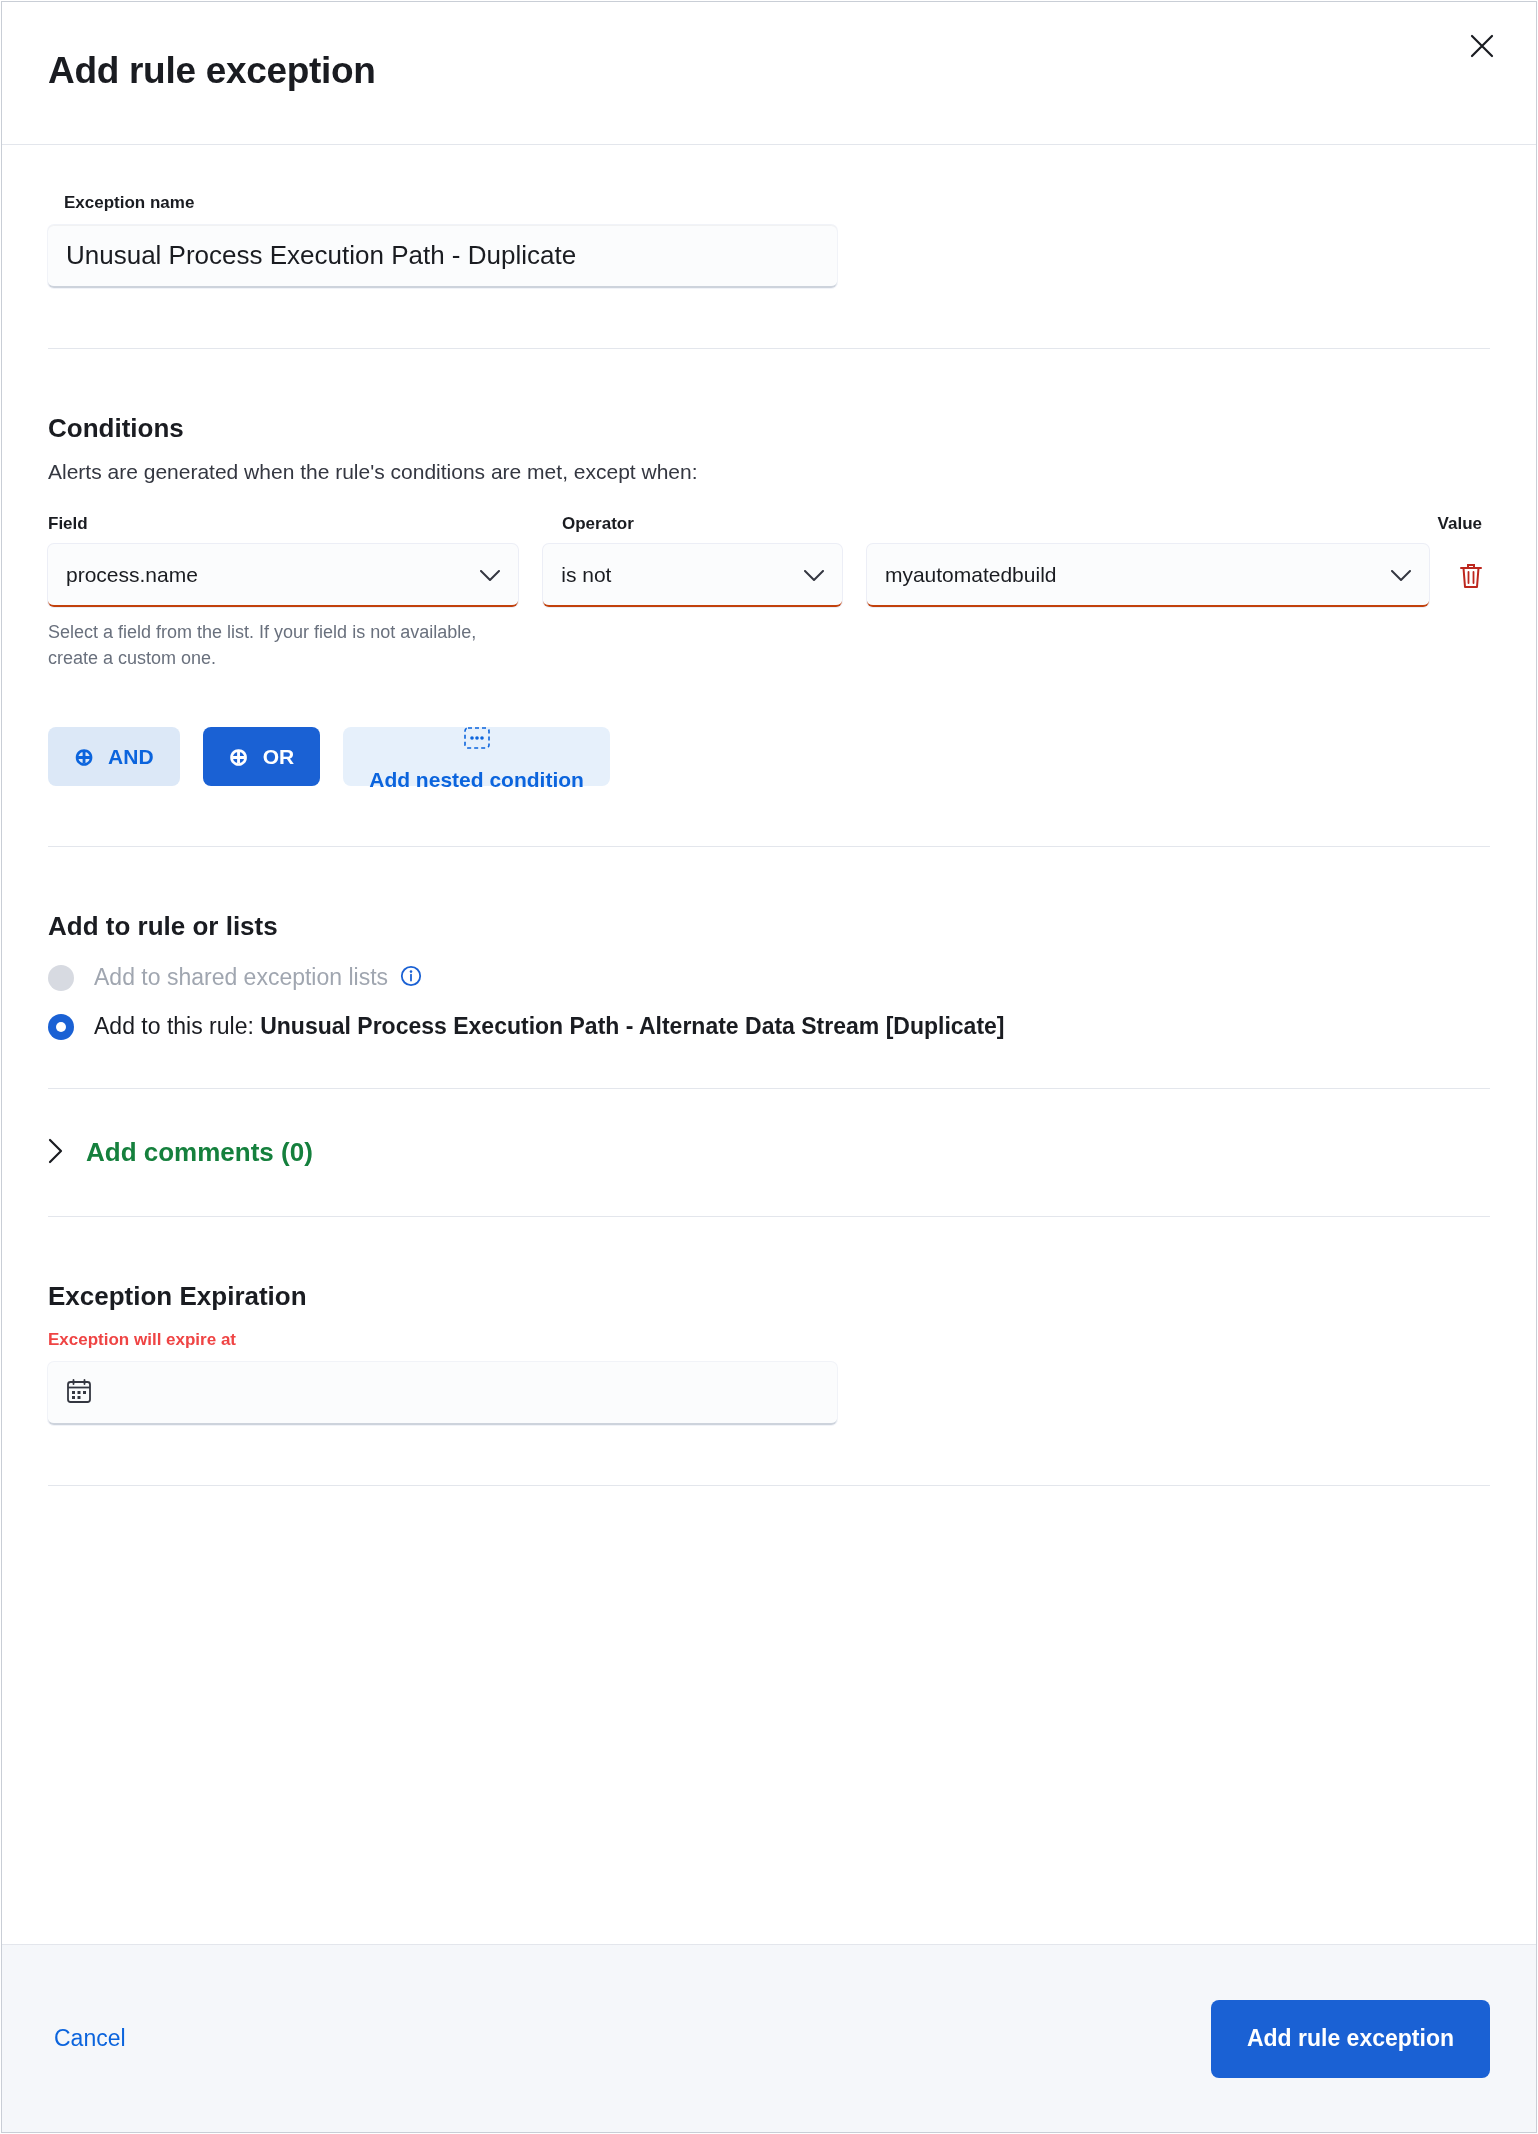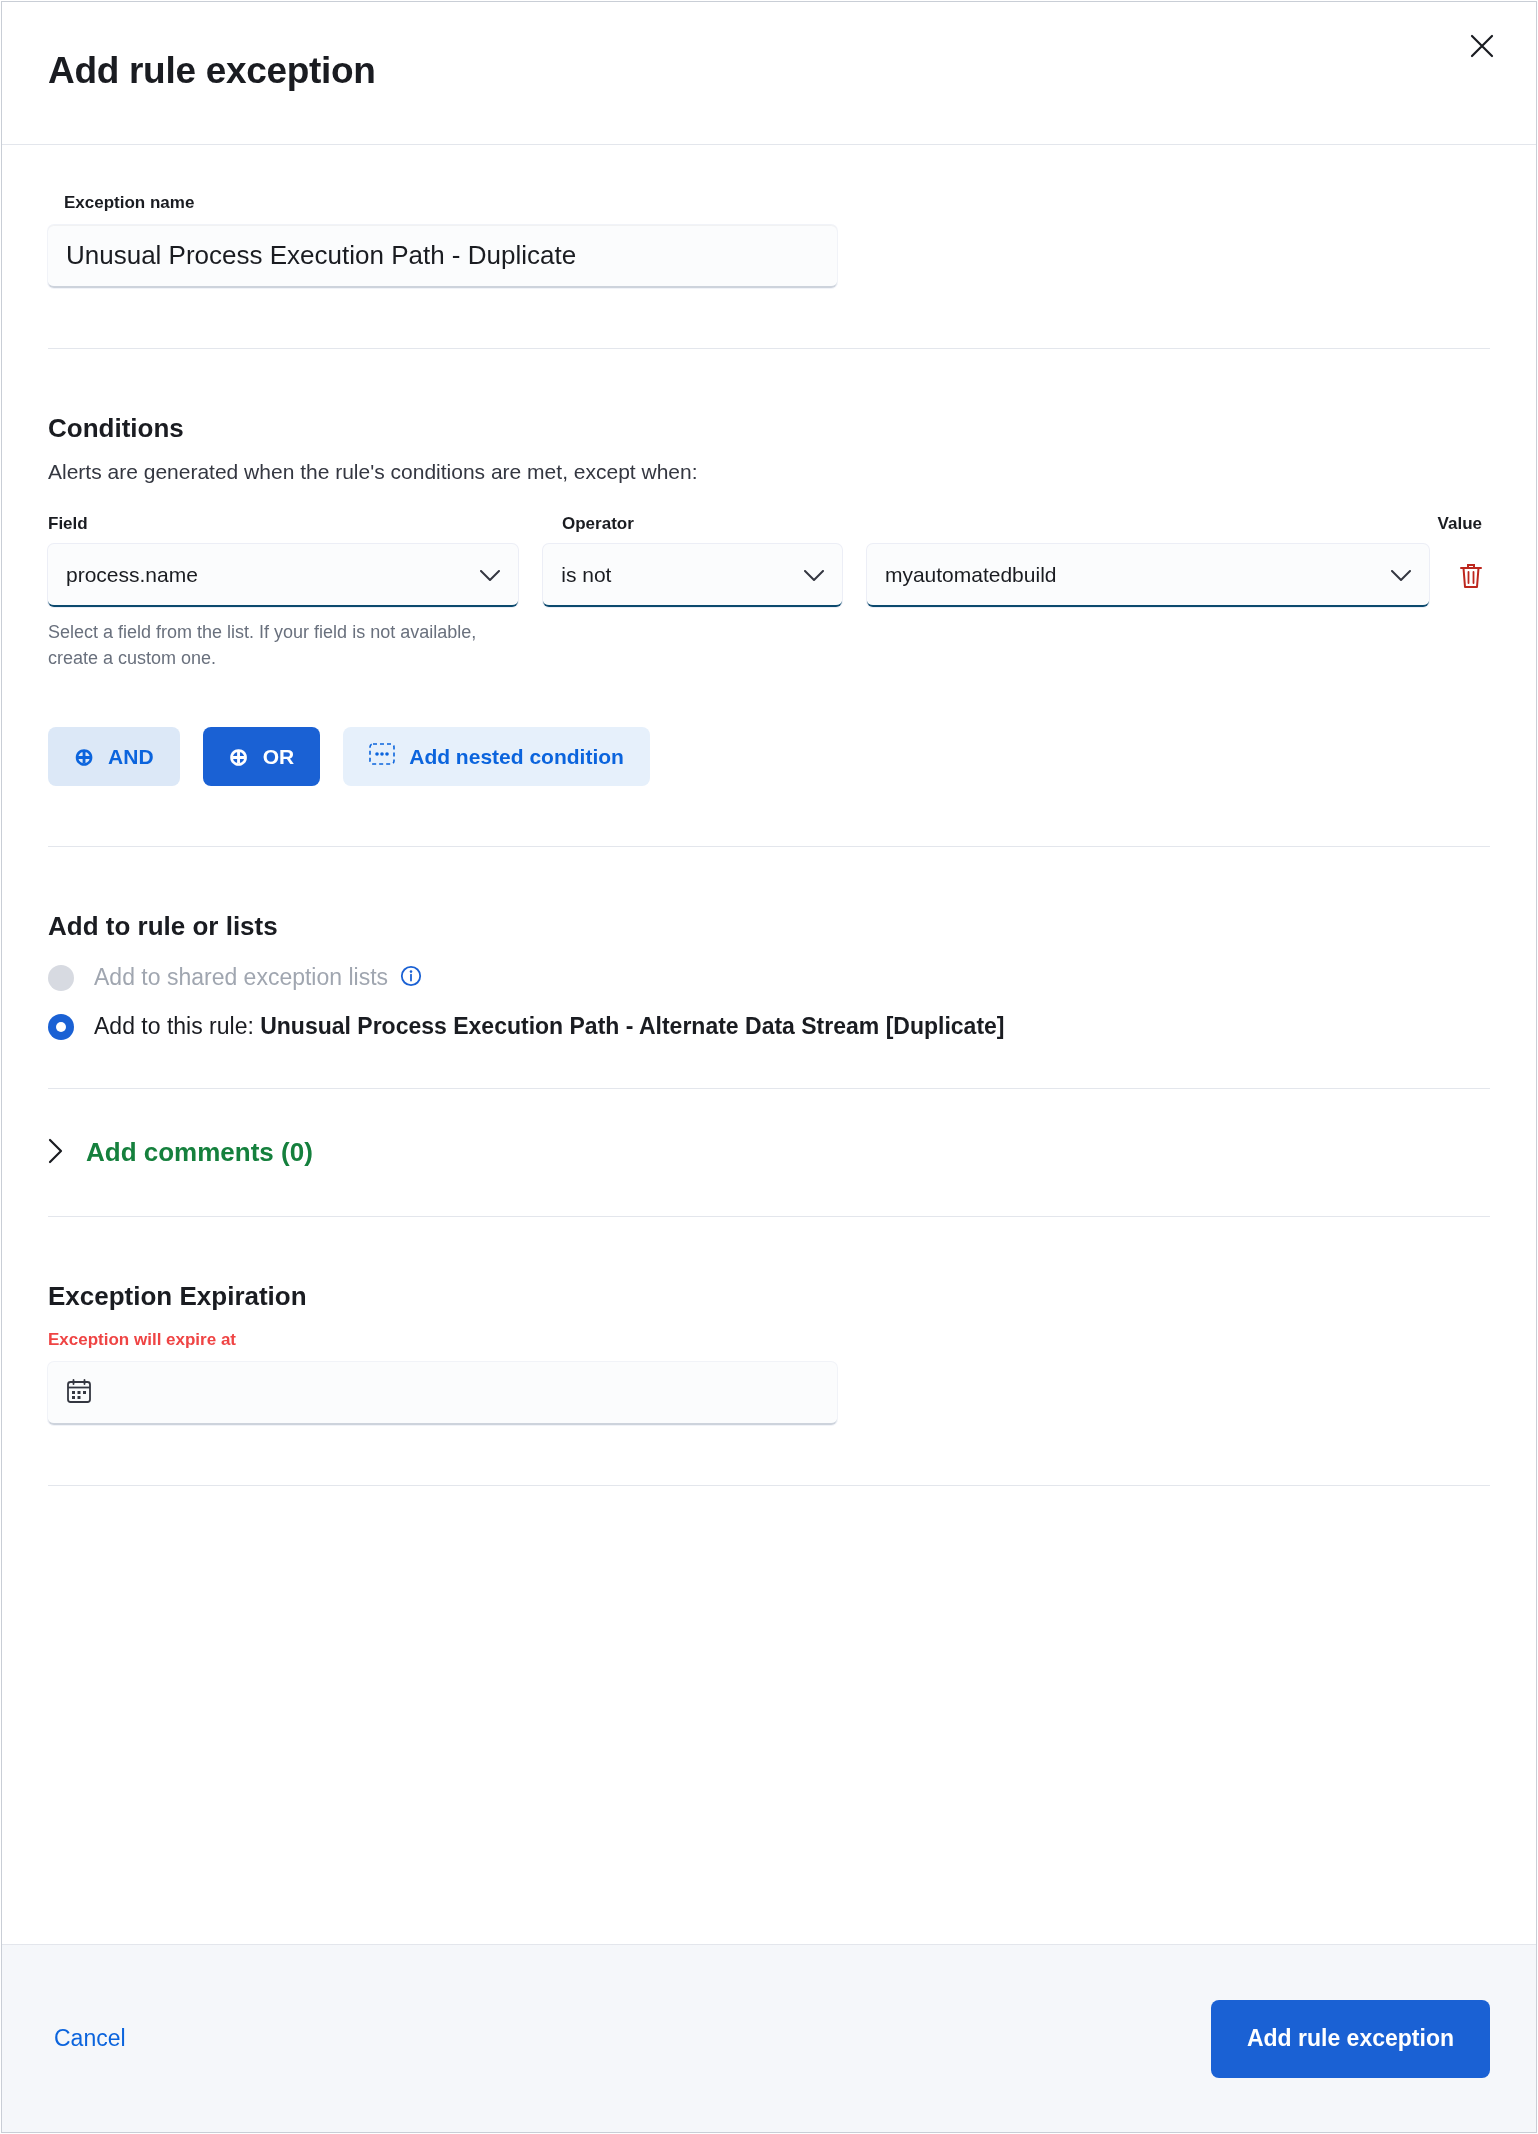--- a/index.html
+++ b/index.html
@@ -118,21 +118,21 @@
   .cond-row {
     display: flex;
     align-items: flex-start;
     margin-top: 10px;
   }
   .select-box {
     position: relative;
     height: 63px;
     background: #fbfcfd;
     border-radius: 6px;
-    border-bottom: 2px solid #0c4a6e;
+    border-bottom: 2px solid #c2410c;
     box-shadow: 0 0 0 1px rgba(17,43,134,0.08);
     display: flex;
     align-items: center;
     padding: 0 18px;
     font-size: 21px;
     color: #1a1c21;
     cursor: pointer;
   }
   .select-box .caret {
     position: absolute;
@@ -173,21 +173,21 @@
     gap: 14px;
     padding: 0 26px;
     font-size: 21px;
     font-weight: bold;
     cursor: pointer;
     border: none;
     font-family: "Liberation Sans", sans-serif;
   }
   .btn-light { background: #dce8f7; color: #0b64dd; }
   .btn-primary { background: #1a61d4; color: #ffffff; }
-  .btn-nested { background: #e6f0fb; color: #0b64dd; }
+  .btn-nested { background: #e6f0fb; color: #0b64dd; flex-direction: column; }
 
   .plus-icon { font-size: 24px; line-height: 1; }
 
   
   .radio-row {
     display: flex;
     align-items: center;
     margin-top: 22px;
   }
   .radio {

